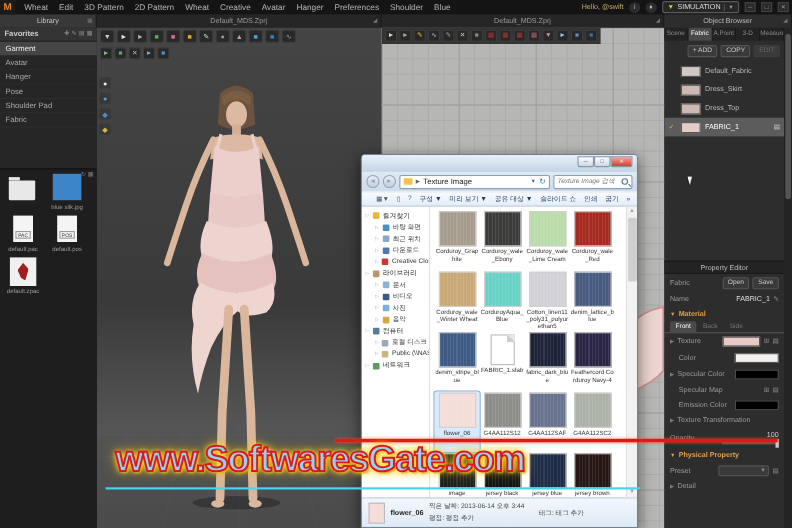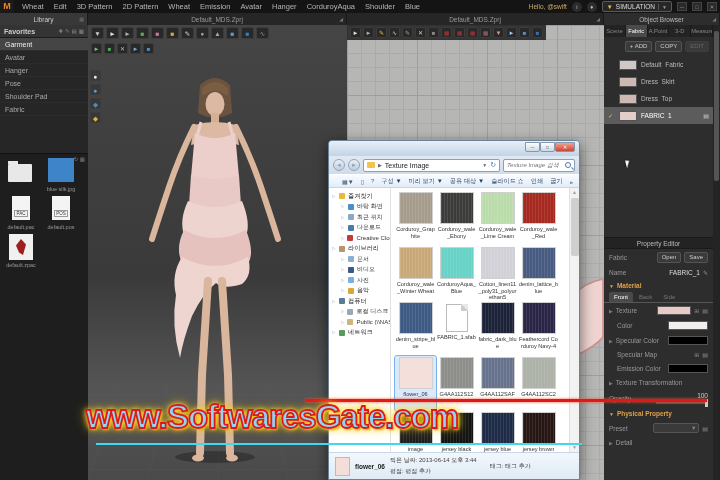--- a/index.html
+++ b/index.html
@@ -176,43 +176,43 @@
   #dlg-details { height:27px; background:linear-gradient(#f2f7fc,#dfeaf5); border-top:1px solid #c8d6e4;
     display:flex; align-items:center; gap:5px; padding:0 6px; font-size:6px; color:#444; }
   #dlg-details .dthumb { width:15px; height:19px; border:1px solid #bbb; }
   #dlg-details .dname { font-weight:bold; font-size:6.5px; color:#222; }
   #dlg-details .dmeta { display:flex; flex-direction:column; gap:2px; }
 
   
   #wm-line-red { position:absolute; left:305px; top:399px; width:402px; height:3px; background:#e01818;
     box-shadow:0 0 3px #ff5030; z-index:99; }
   #wm-line-cyan { position:absolute; left:96px; top:443px; width:486px; height:2px; background:#3fd8ee; z-index:99; }
-  #watermark { position:absolute; left:86px; top:398px; width:410px; text-align:left; z-index:100;
+  #watermark { position:absolute; left:86px; top:398px; width:410px; text-align:center; z-index:100;
     font-size:33px; font-weight:bold; letter-spacing:-1px; color:#93d3f2;
     -webkit-text-stroke:1.8px #dd1a1a;
     text-shadow:0 0 4px #ffe14d,0 0 7px #ffd52a,0 0 12px #ffc400,2px 2px 2px #b98700; }
 </style>
 </head>
 <body>
 
 <div id="stage">
 
   <div id="menubar">
     <div id="logo">M</div>
     <div id="menus">
 
     <span>Wheat</span>
         <span>Edit</span>
         <span>3D Pattern</span>
         <span>2D Pattern</span>
         <span>Wheat</span>
-        <span>Emission</span>
+        <span>Creative</span>
         <span>Avatar</span>
         <span>Hanger</span>
-        <span>CorduroyAqua</span>
+        <span>Preferences</span>
         <span>Shoulder</span>
         <span>Blue</span>
       </div>
     <div id="menubar-right">
       <span id="greeting">Hello, @swift</span>
       <span class="mb-ico">i</span>
       <span class="mb-ico">♦</span>
       <div id="sim-btn">
         <span class="v">▼</span>
         <span>SIMULATION</span>

